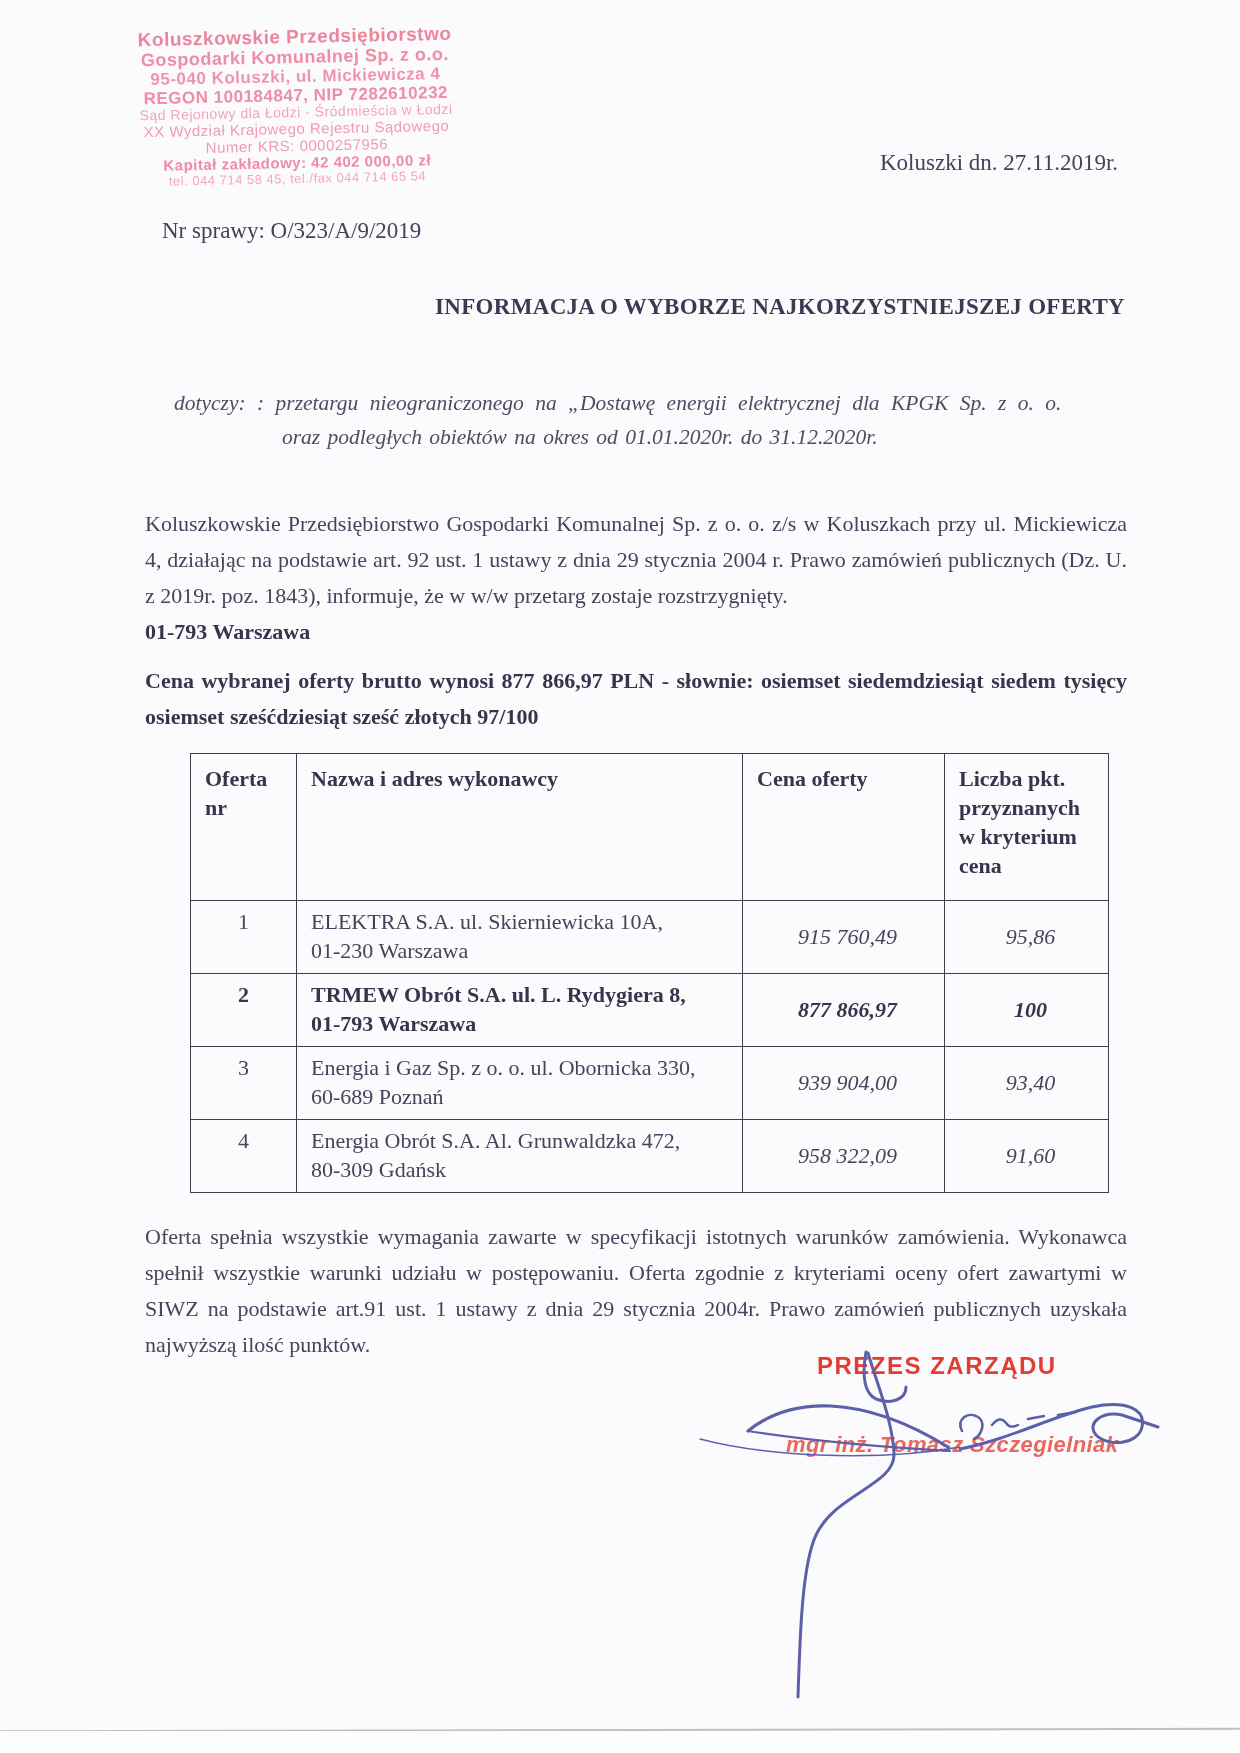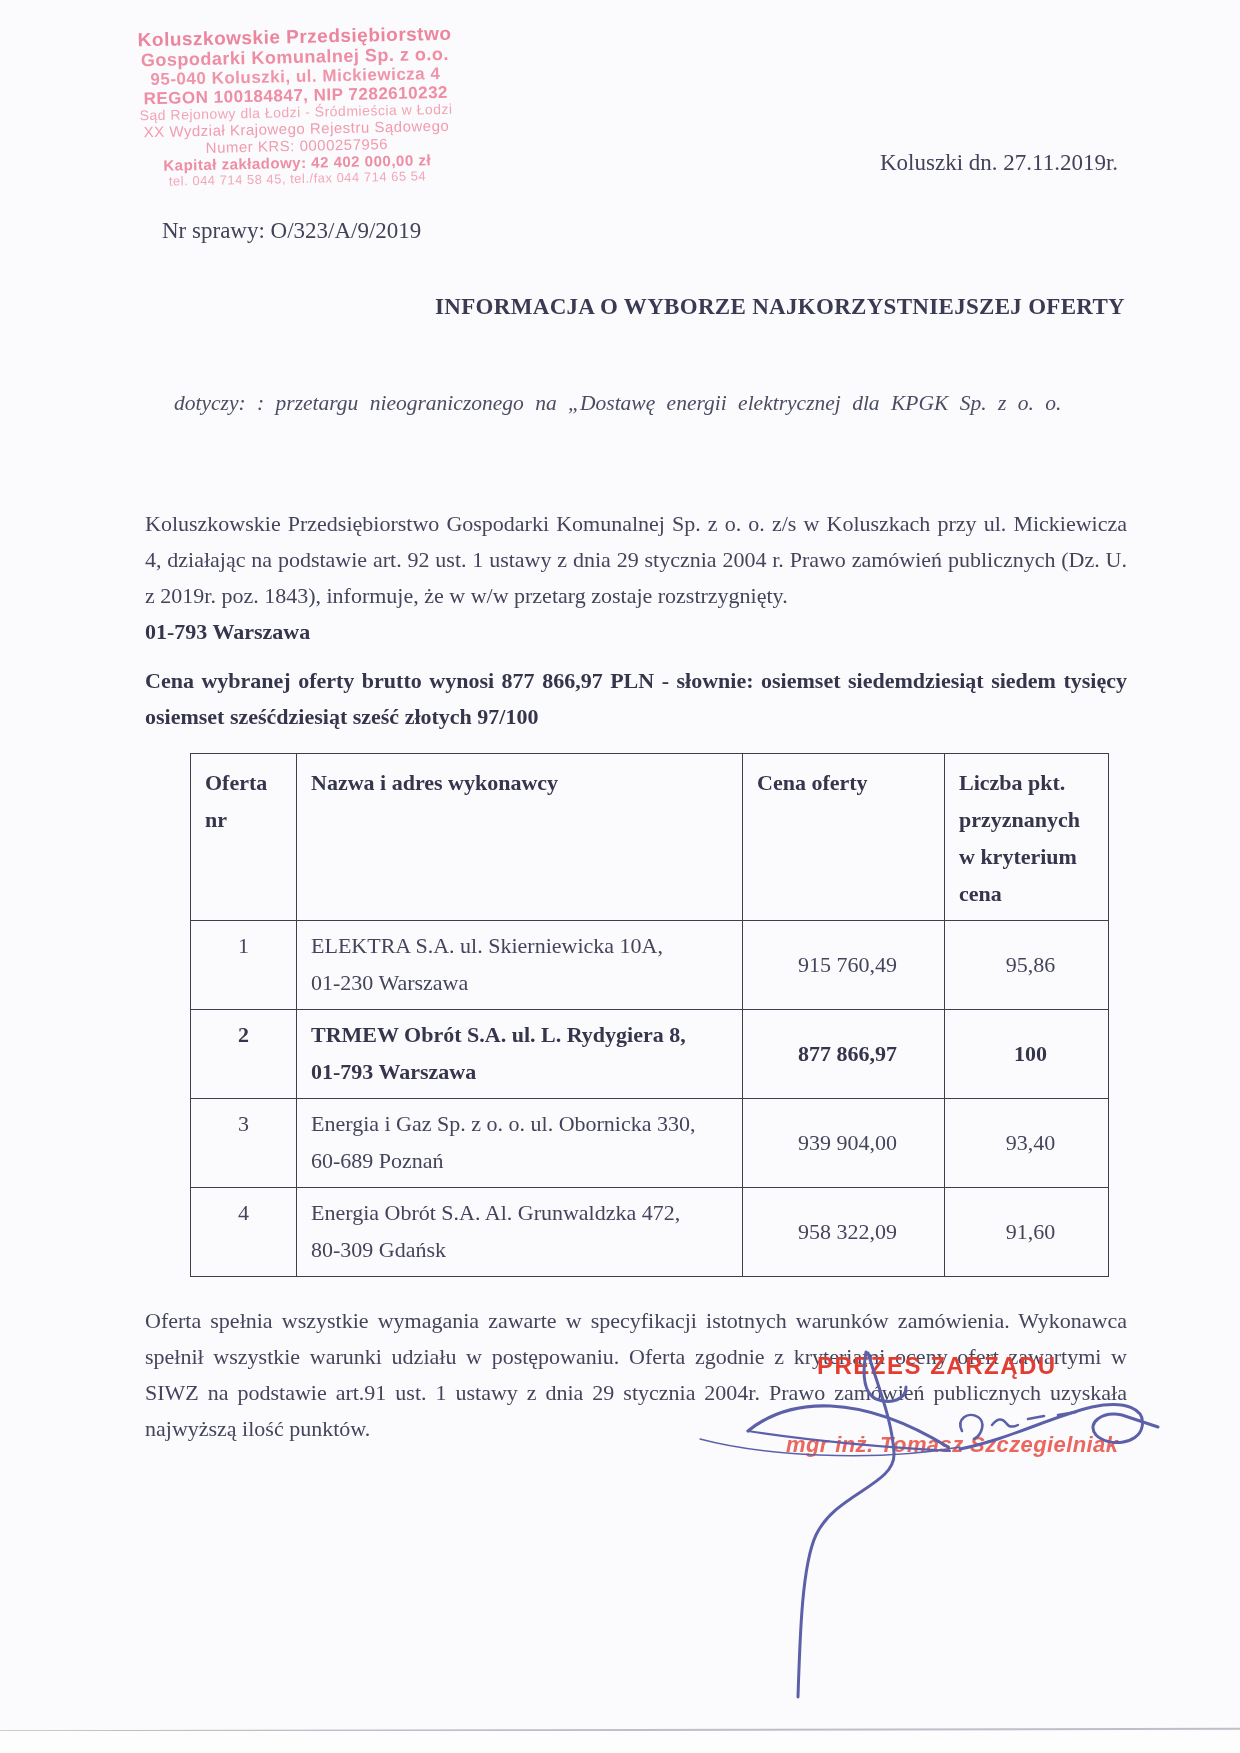--- a/index.html
+++ b/index.html
@@ -64,29 +64,29 @@
     border-collapse:collapse;
     margin:18px 0 0 45px;
     width:918px;
     font-size:22px;color:#44445c;
     table-layout:fixed;
   }
   .offers-table th,.offers-table td{
     border:1.6px solid #3e3e4c;
     vertical-align:top;
     padding:6px 10px 8px 14px;
-    line-height:37px;
+    line-height:29px;
   }
   .offers-table thead th{
     text-align:left;font-weight:bold;color:#35354c;
     height:128px;padding-top:10px;
   }
   .offers-table td.nr{ text-align:center;padding-left:0;padding-right:0;}
   .offers-table td.price,.offers-table td.points{
-    text-align:center;vertical-align:middle;padding-left:8px;padding-right:0;
+    text-align:center;vertical-align:middle;padding-left:8px;padding-right:0;font-style:italic;
   }
   .offers-table tr.emph td{font-weight:bold;color:#35354c;}
   
   .closing{margin-top:26px !important;}
   
   .sig-title{
     position:absolute;left:817px;top:1352px;
     font-family:"Liberation Sans", sans-serif;
     font-weight:bold;font-size:24px;letter-spacing:1.5px;
     color:#e23d30;
@@ -124,20 +124,21 @@
     <div>Kapitał zakładowy: 42 402 000,00 zł</div>
     <div>tel. 044 714 58 45, tel./fax 044 714 65 54</div>
   </div>
 
   <div class="date-line">Koluszki dn. 27.11.2019r.</div>
   <div class="case-number">Nr sprawy: O/323/A/9/2019</div>
   <div class="doc-title">INFORMACJA O WYBORZE NAJKORZYSTNIEJSZEJ OFERTY</div>
 
   <div class="subject">
     <div class="l1">dotyczy: : przetargu nieograniczonego na „Dostawę energii elektrycznej dla KPGK Sp. z o. o.</div>
+    <div class="l2">oraz podległych obiektów na okres od 01.01.2020r. do 31.12.2020r.</div>
   </div>
 
   <div class="main-block">
     <p class="para-justify">Koluszkowskie Przedsiębiorstwo Gospodarki Komunalnej Sp. z o. o. z/s w Koluszkach przy ul. Mickiewicza 4, działając na podstawie art. 92 ust. 1 ustawy z dnia 29 stycznia 2004 r. Prawo zamówień publicznych (Dz. U. z 2019r. poz. 1843), informuje, że w w/w  przetarg zostaje rozstrzygnięty.</p>
 
 
     <p class="bold">01-793 Warszawa</p>
 
     <p class="bold para-justify price-para">Cena wybranej oferty brutto wynosi 877 866,97 PLN -  słownie: osiemset siedemdziesiąt siedem tysięcy osiemset sześćdziesiąt sześć złotych 97/100</p>
 

